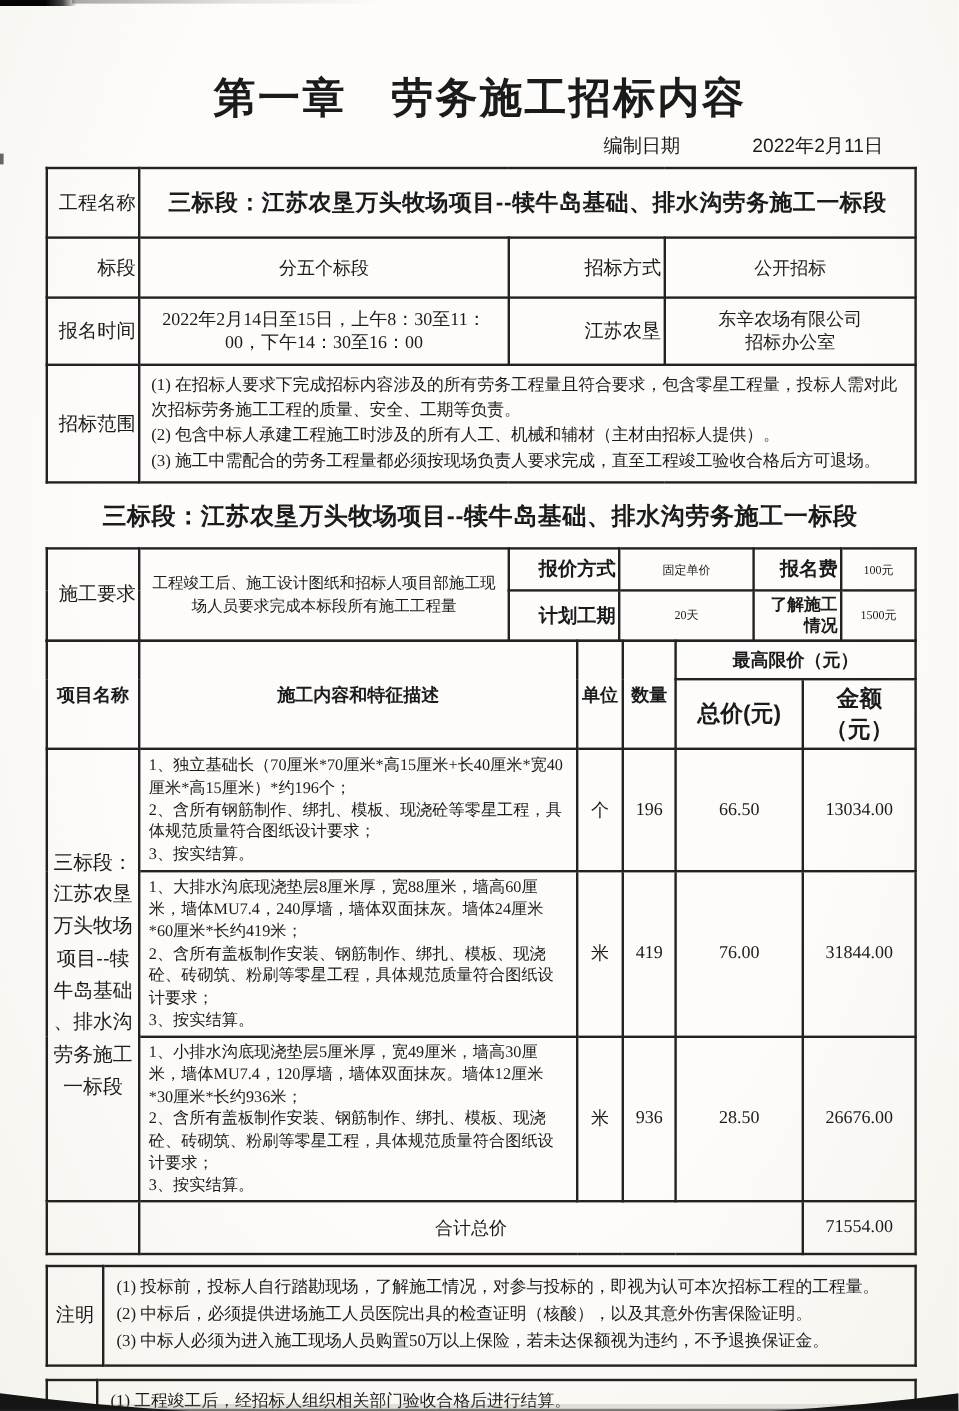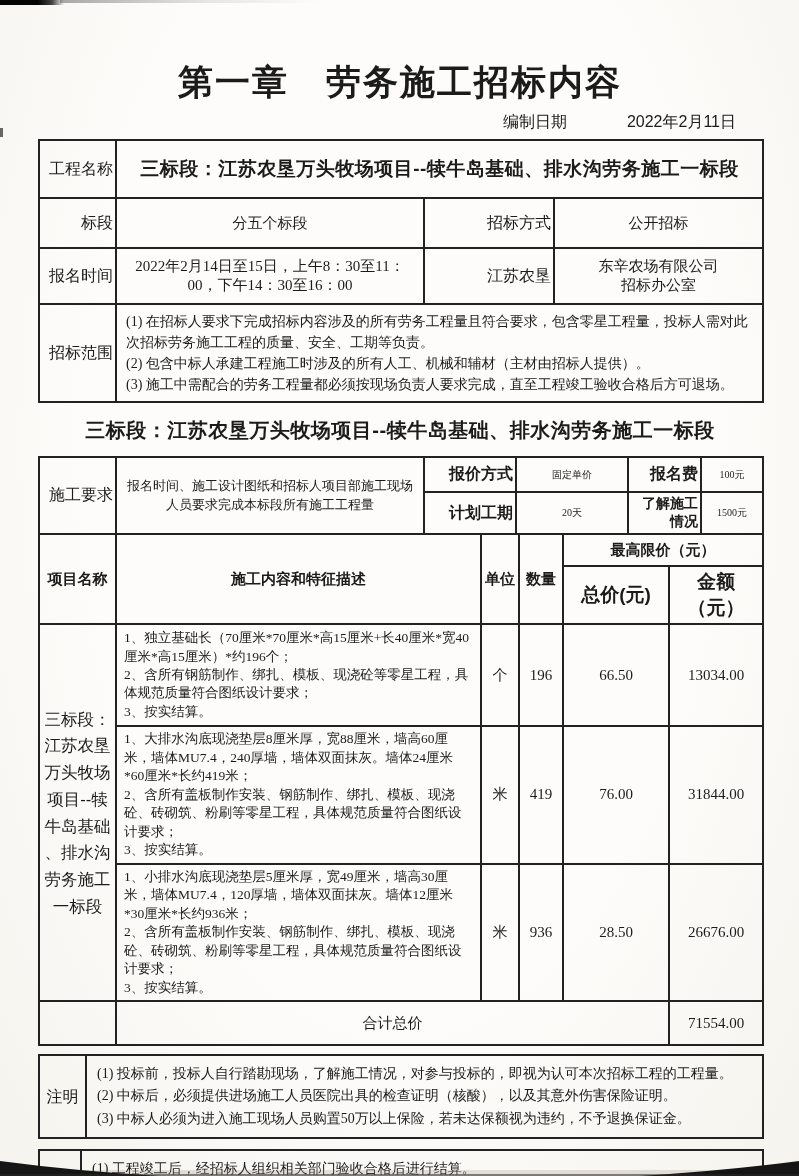--- a/index.html
+++ b/index.html
@@ -140,21 +140,21 @@
           <col style="width:77px">
           <col style="width:308px">
           <col style="width:92px">
           <col style="width:112px">
           <col style="width:73px">
           <col style="width:62px">
         </colgroup>
       <tbody>
           <tr>
         <td class="lbl" rowspan="2">施工要求</td>
-        <td class="req-text" rowspan="2">报名时间、施工设计图纸和招标人项目部施工现场人员要求完成本标段所有施工工程量</td>
+        <td class="req-text" rowspan="2">工程竣工后、施工设计图纸和招标人项目部施工现场人员要求完成本标段所有施工工程量</td>
         <td class="lbl lbl-b">报价方式</td>
         <td class="val">固定单价</td>
         <td class="lbl lbl-b">报名费</td>
         <td class="val">100元</td>
       </tr>
       <tr>
         <td class="lbl lbl-b">计划工期</td>
         <td class="val">20天</td>
         <td class="lbl lbl-b" style="font-size:14px">了解施工情况</td>
         <td class="val">1500元</td>

